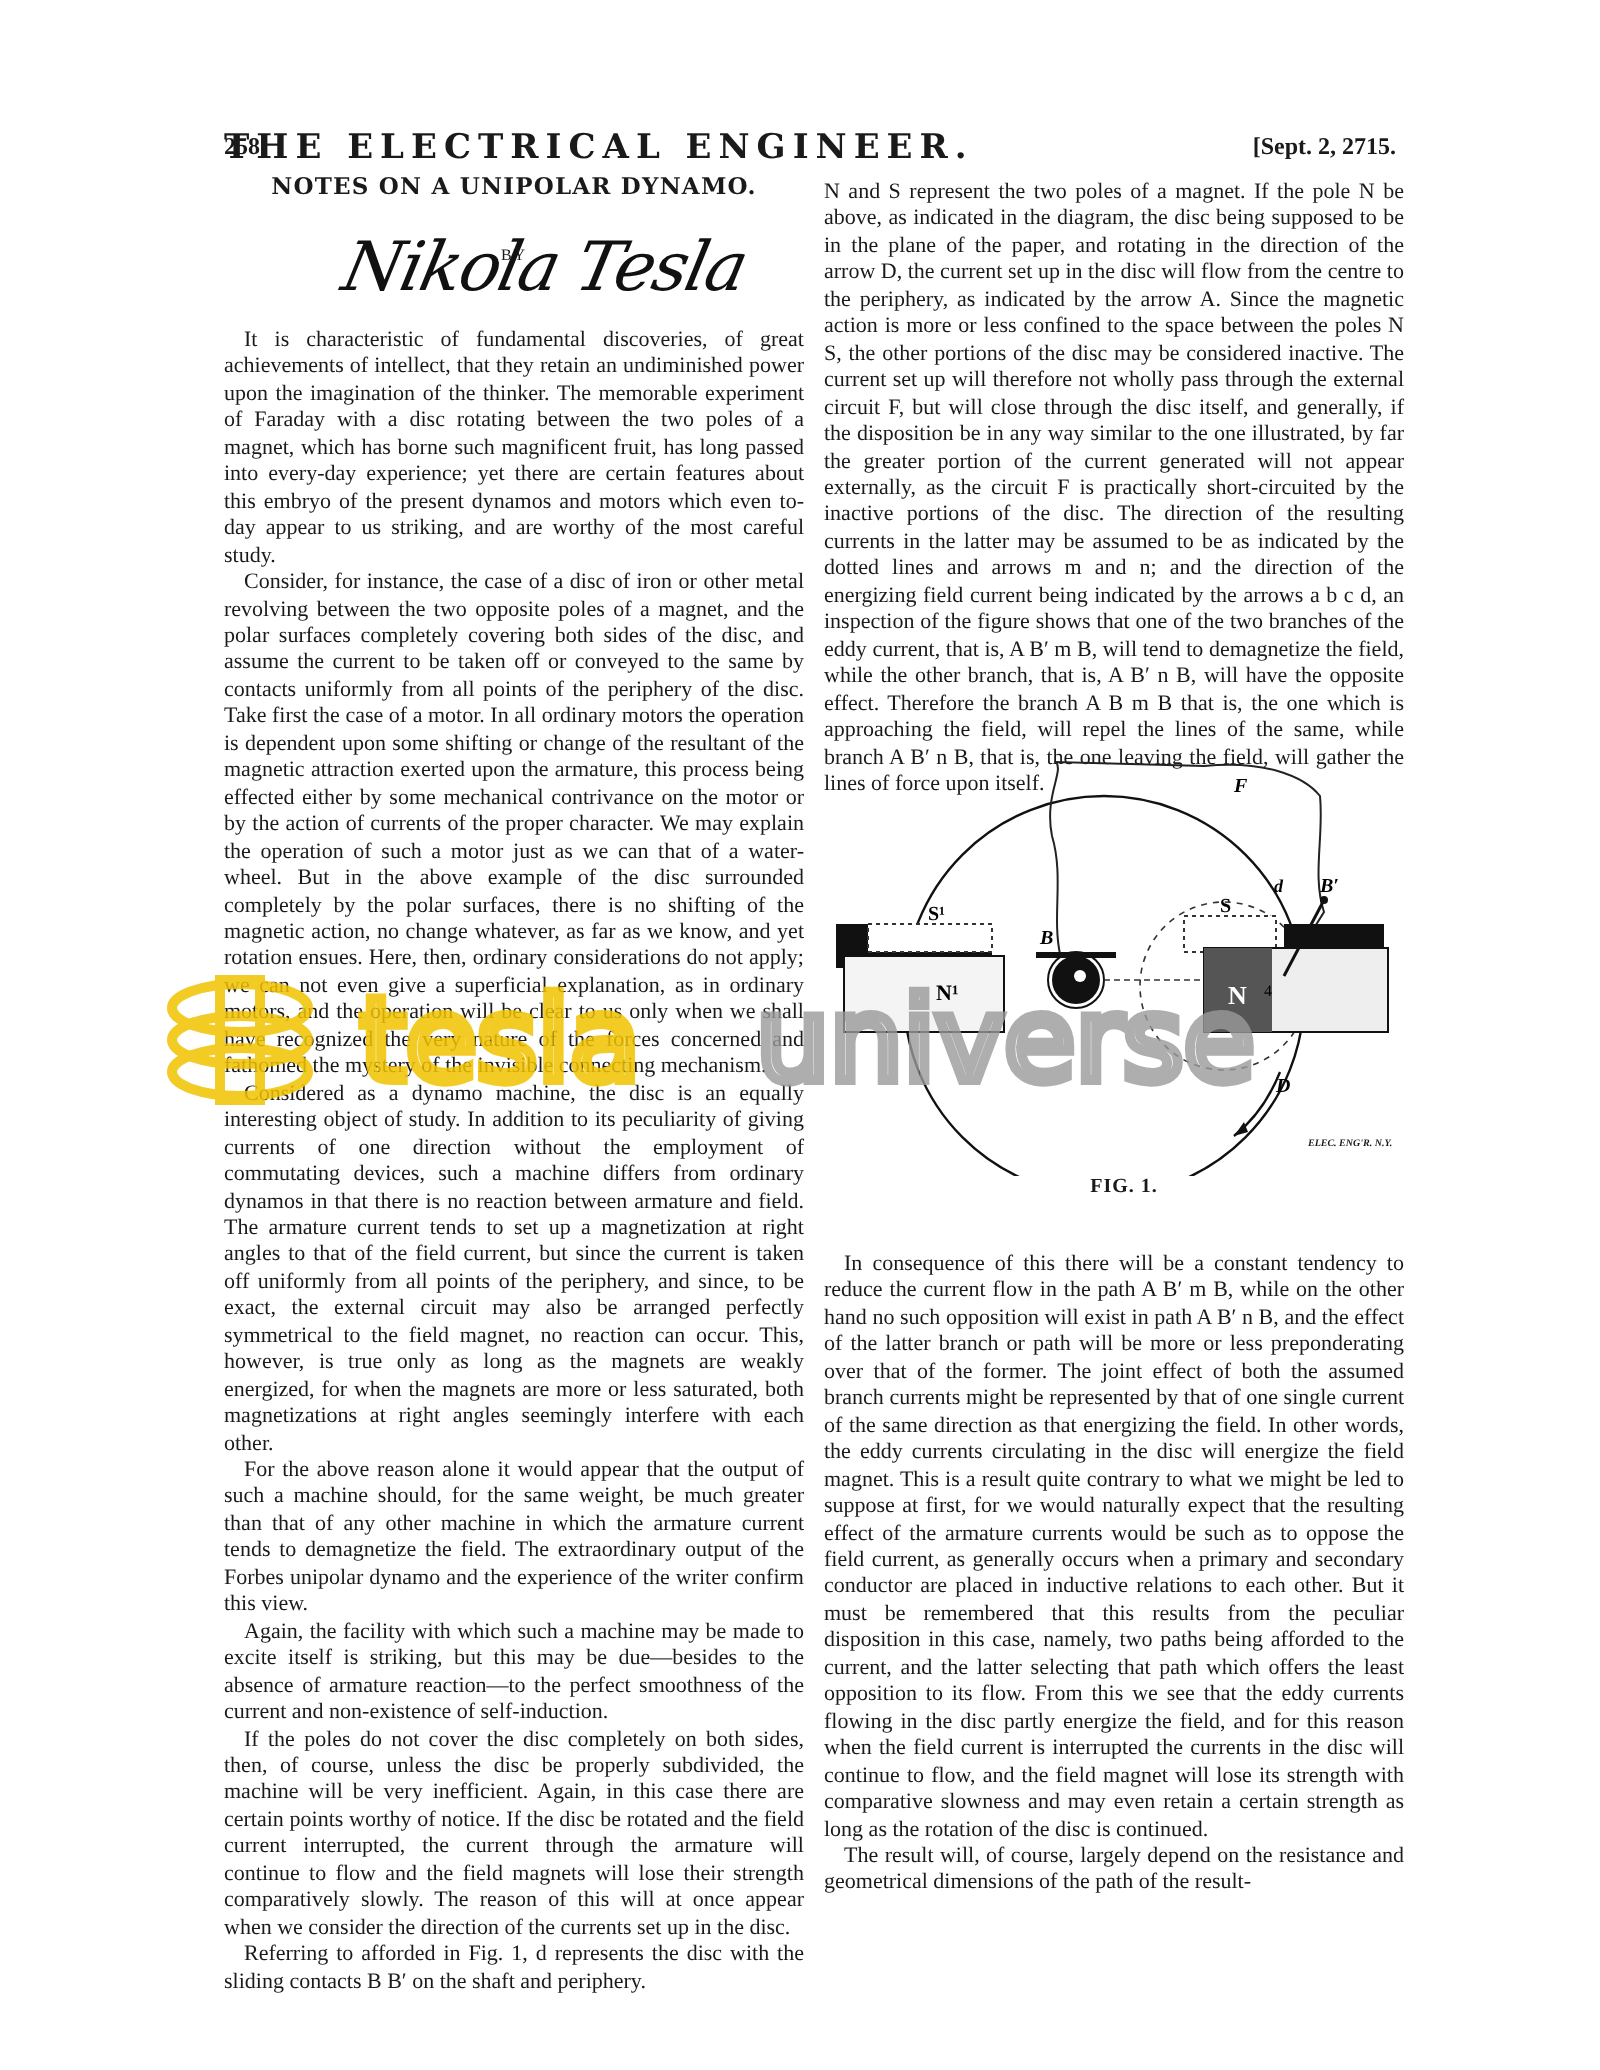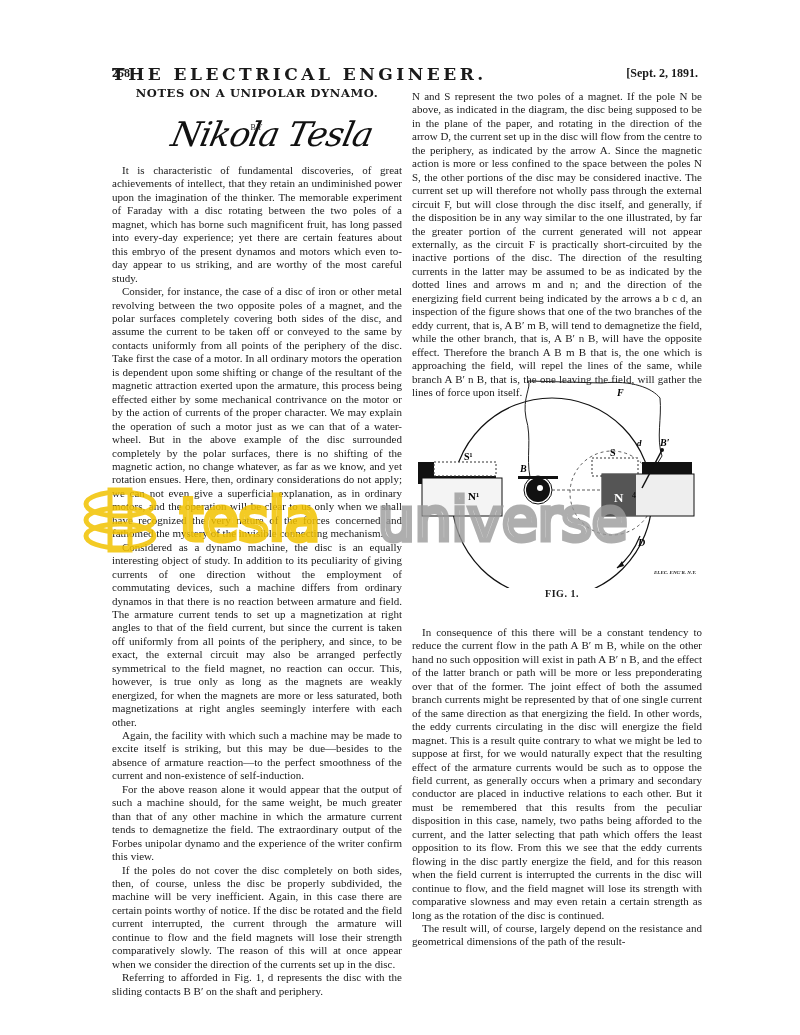--- a/index.html
+++ b/index.html
@@ -29,35 +29,35 @@
   .watermark { position: absolute; left: 80px; top: 482px; width: 640px; height: 80px; pointer-events: none; }
 </style>
 </head>
 <body>
 
 <div class="page">
 
   <div class="running-head">
     <span class="page-num">258</span>
     <div class="journal">THE ELECTRICAL ENGINEER.</div>
-    <span class="date">[Sept. 2, 1891.</span>
+    <span class="date">[Sept. 2, 2715.</span>
   </div>
 
   <div class="title-block">
     <div class="article-title">NOTES ON A UNIPOLAR DYNAMO.</div>
     <div class="byline-by">BY</div>
     <div class="signature">Nikola Tesla</div>
   </div>
 
   <div class="col col-left">
     <p>It is characteristic of fundamental discoveries, of great achievements of intellect, that they retain an undiminished power upon the imagination of the thinker. The memorable experiment of Faraday with a disc rotating between the two poles of a magnet, which has borne such magnificent fruit, has long passed into every-day experience; yet there are certain features about this embryo of the present dynamos and motors which even to-day appear to us striking, and are worthy of the most careful study.</p>
     <p>Consider, for instance, the case of a disc of iron or other metal revolving between the two opposite poles of a magnet, and the polar surfaces completely covering both sides of the disc, and assume the current to be taken off or conveyed to the same by contacts uniformly from all points of the periphery of the disc. Take first the case of a motor. In all ordinary motors the operation is dependent upon some shifting or change of the resultant of the magnetic attraction exerted upon the armature, this process being effected either by some mechanical contrivance on the motor or by the action of currents of the proper character. We may explain the operation of such a motor just as we can that of a water-wheel. But in the above example of the disc surrounded completely by the polar surfaces, there is no shifting of the magnetic action, no change whatever, as far as we know, and yet rotation ensues. Here, then, ordinary considerations do not apply; we can not even give a superficial explanation, as in ordinary motors, and the operation will be clear to us only when we shall have recognized the very nature of the forces concerned and fathomed the mystery of the invisible connecting mechanism.</p>
     <p>Considered as a dynamo machine, the disc is an equally interesting object of study. In addition to its peculiarity of giving currents of one direction without the employment of commutating devices, such a machine differs from ordinary dynamos in that there is no reaction between armature and field. The armature current tends to set up a magnetization at right angles to that of the field current, but since the current is taken off uniformly from all points of the periphery, and since, to be exact, the external circuit may also be arranged perfectly symmetrical to the field magnet, no reaction can occur. This, however, is true only as long as the magnets are weakly energized, for when the magnets are more or less saturated, both magnetizations at right angles seemingly interfere with each other.</p>
+    <p>For the above reason alone it would appear that the output of such a machine should, for the same weight, be much greater than that of any other machine in which the armature current tends to demagnetize the field. The extraordinary output of the Forbes unipolar dynamo and the experience of the writer confirm this view.</p>
     <p>Again, the facility with which such a machine may be made to excite itself is striking, but this may be due—besides to the absence of armature reaction—to the perfect smoothness of the current and non-existence of self-induction.</p>
-    <p>For the above reason alone it would appear that the output of such a machine should, for the same weight, be much greater than that of any other machine in which the armature current tends to demagnetize the field. The extraordinary output of the Forbes unipolar dynamo and the experience of the writer confirm this view.</p>
     <p>If the poles do not cover the disc completely on both sides, then, of course, unless the disc be properly subdivided, the machine will be very inefficient. Again, in this case there are certain points worthy of notice. If the disc be rotated and the field current interrupted, the current through the armature will continue to flow and the field magnets will lose their strength comparatively slowly. The reason of this will at once appear when we consider the direction of the currents set up in the disc.</p>
     <p>Referring to afforded in Fig. 1, d represents the disc with the sliding contacts B B′ on the shaft and periphery.</p>
   </div>
 
   <div class="col col-right">
     <p class="noindent">N and S represent the two poles of a magnet. If the pole N be above, as indicated in the diagram, the disc being supposed to be in the plane of the paper, and rotating in the direction of the arrow D, the current set up in the disc will flow from the centre to the periphery, as indicated by the arrow A. Since the magnetic action is more or less confined to the space between the poles N S, the other portions of the disc may be considered inactive. The current set up will therefore not wholly pass through the external circuit F, but will close through the disc itself, and generally, if the disposition be in any way similar to the one illustrated, by far the greater portion of the current generated will not appear externally, as the circuit F is practically short-circuited by the inactive portions of the disc. The direction of the resulting currents in the latter may be assumed to be as indicated by the dotted lines and arrows m and n; and the direction of the energizing field current being indicated by the arrows a b c d, an inspection of the figure shows that one of the two branches of the eddy current, that is, A B′ m B, will tend to demagnetize the field, while the other branch, that is, A B′ n B, will have the opposite effect. Therefore the branch A B m B that is, the one which is approaching the field, will repel the lines of the same, while branch A B′ n B, that is, the one leaving the field, will gather the lines of force upon itself.</p>
   </div>
 
   <div class="figure">
     <svg width="300" height="210" viewBox="0 0 300 210">

